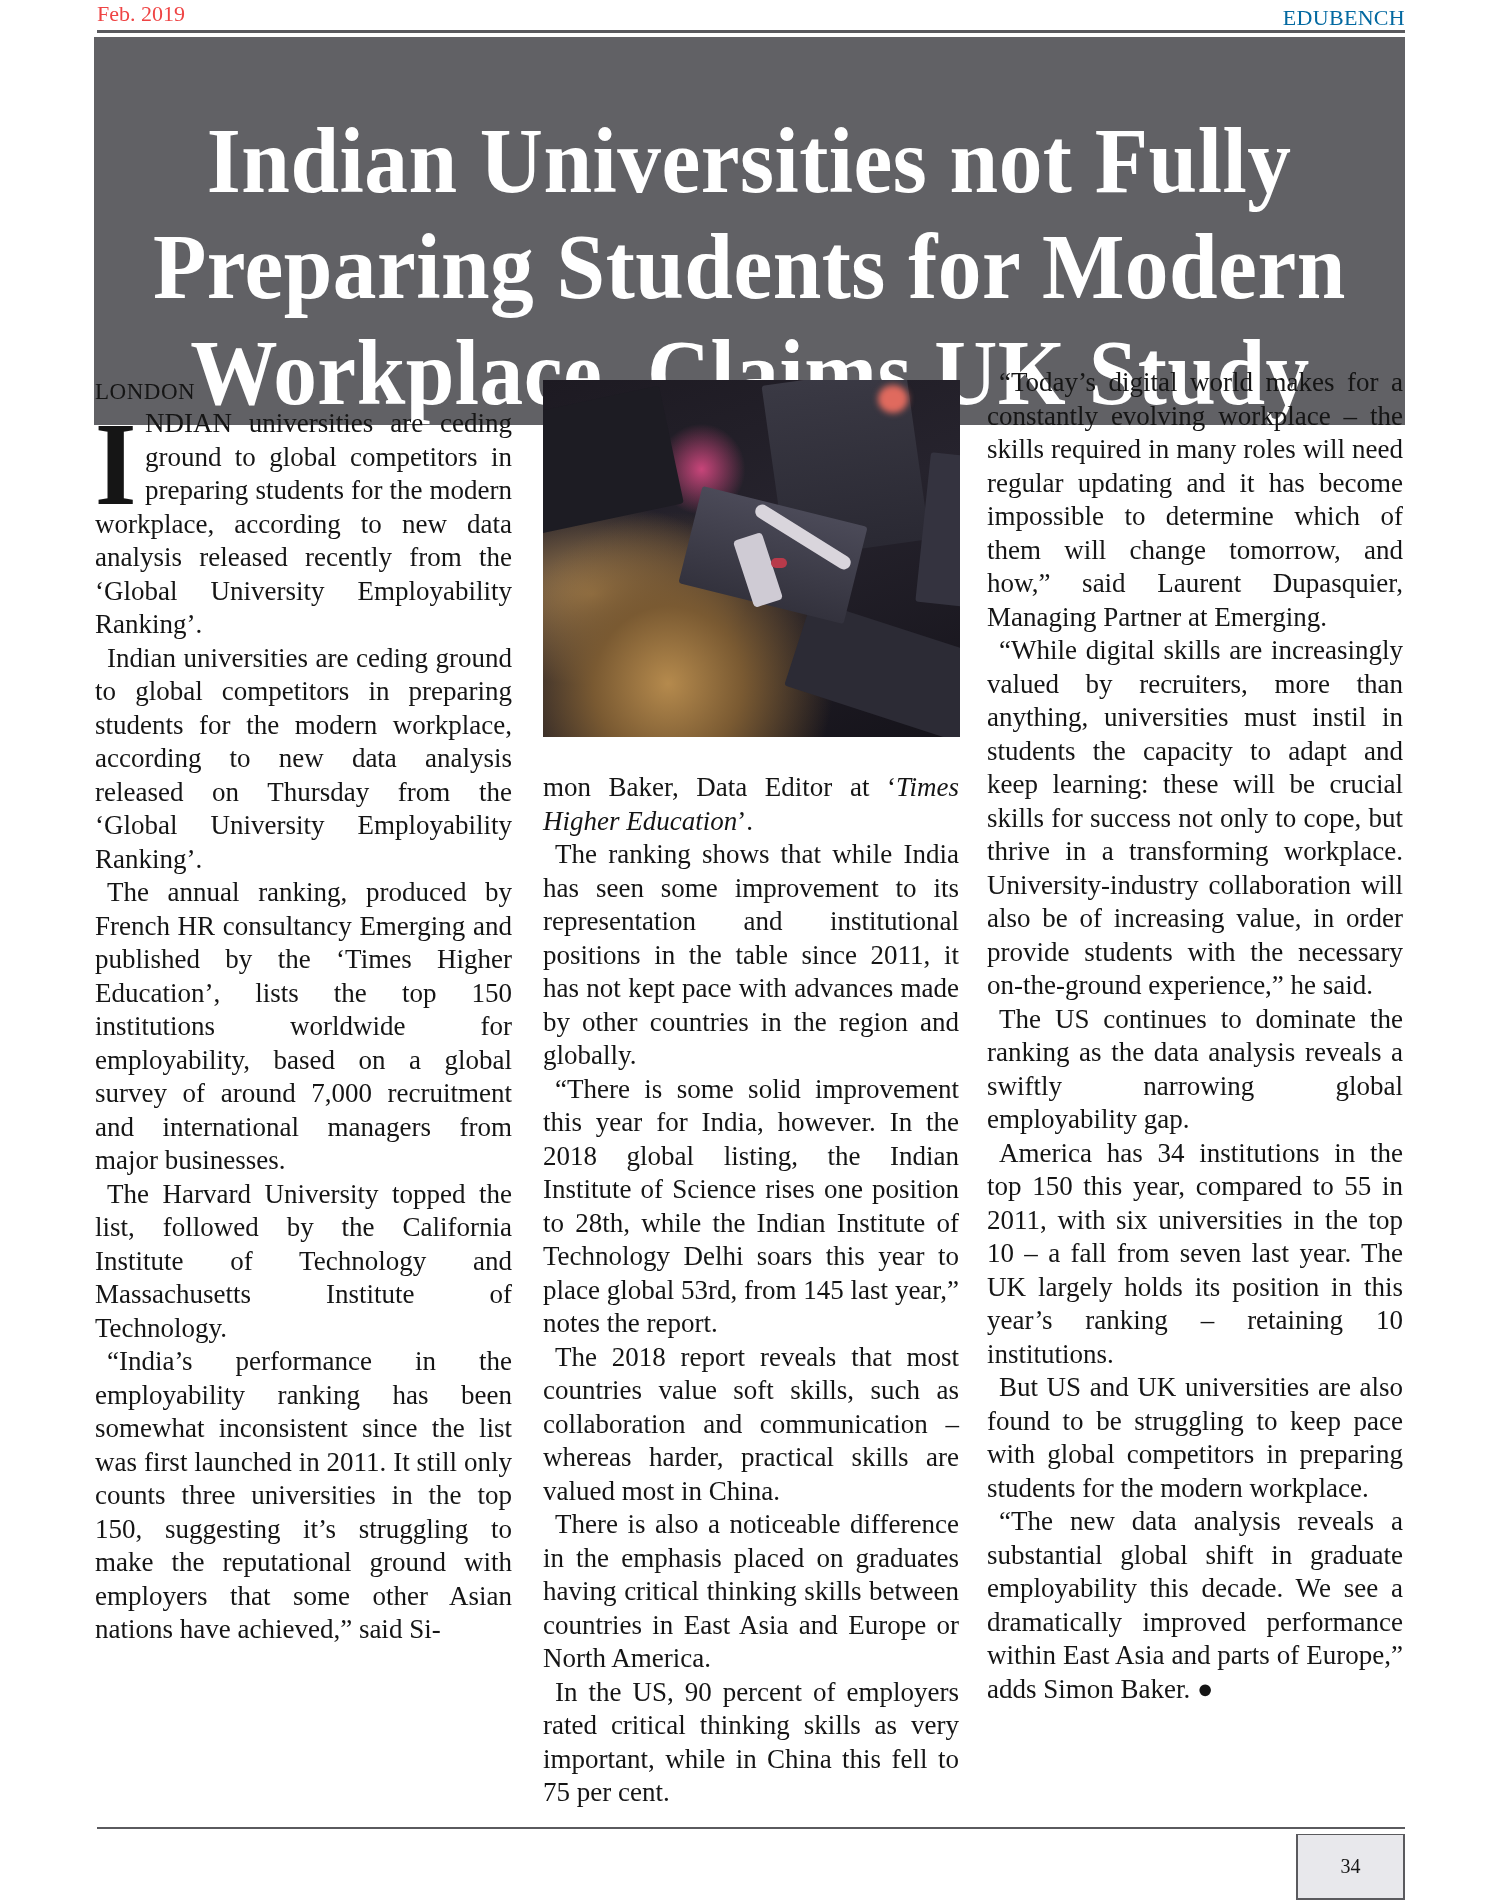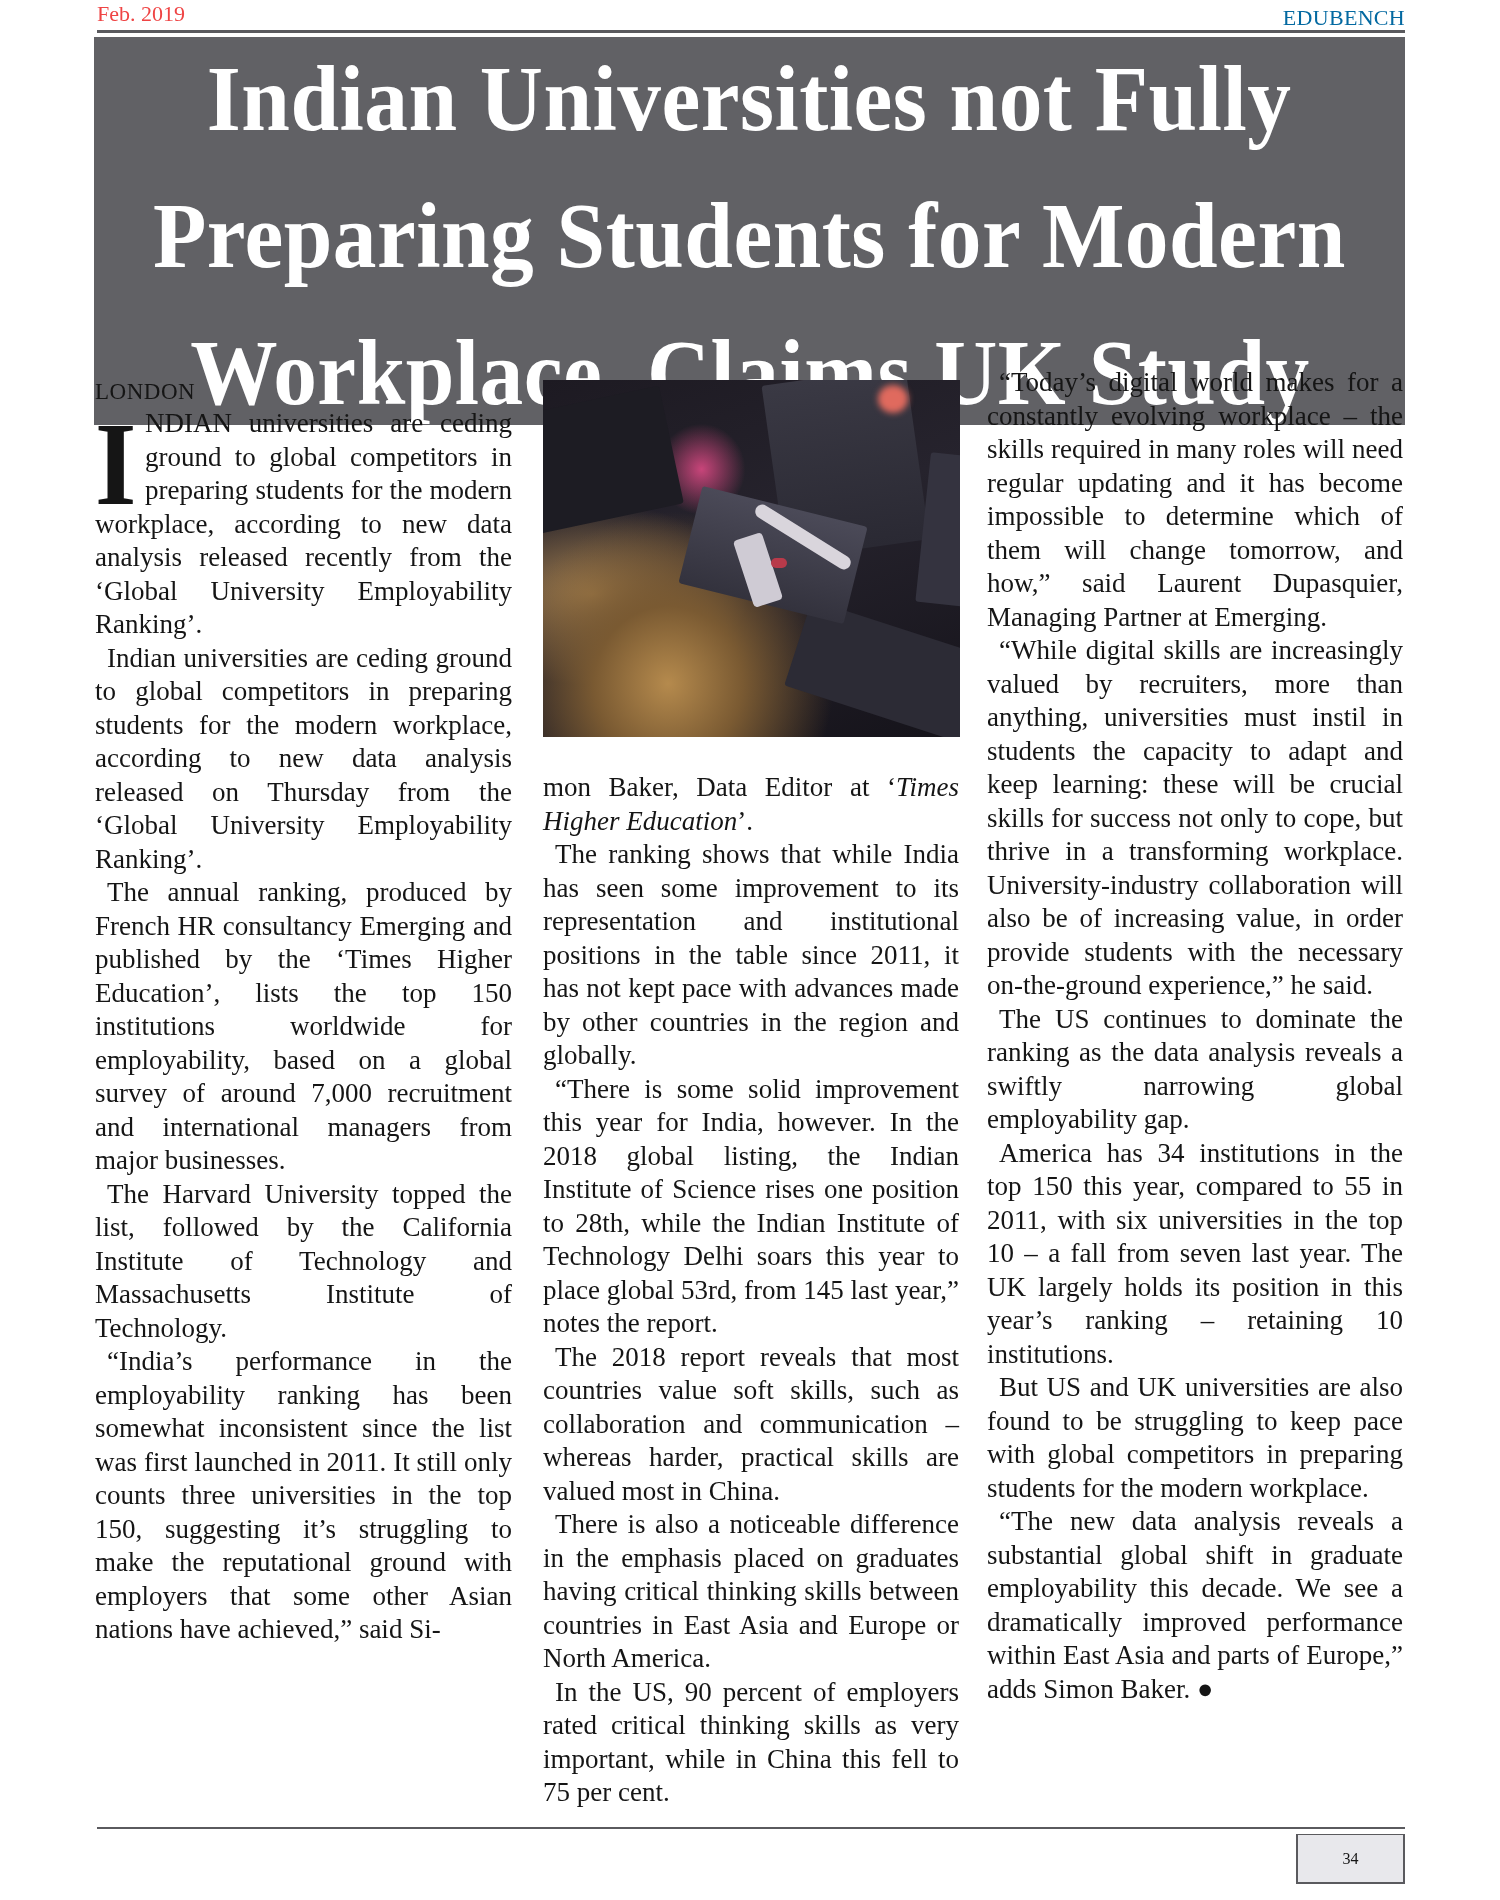--- a/index.html
+++ b/index.html
@@ -6,22 +6,22 @@
   html, body { width: 1500px; height: 1900px; background: #ffffff; overflow: hidden; }
   body { position: relative; font-family: "Liberation Serif", "DejaVu Serif", serif; color: #151515; }
 
   .header-date { position: absolute; left: 97px; top: 2px; font-size: 22px; line-height: 24px; color: #ef4444; }
   .header-pub { position: absolute; right: 95px; top: 6px; font-size: 22px; line-height: 24px; color: #0369a1; letter-spacing: 0.3px; }
   .top-rule { position: absolute; left: 97px; top: 30px; width: 1308px; height: 3px; background: #5a5a5e; }
 
   .title-block {
     position: absolute; left: 94px; top: 37px; width: 1311px; height: 388px;
     background: #616165; color: #ffffff;
-    display: flex; flex-direction: column; align-items: center; justify-content: space-between;
-    padding-top: 8px;
+    display: flex; flex-direction: column; align-items: center; justify-content: flex-end;
+    padding-top: 24px;
   }
   .title-line {
     font-family: "Liberation Serif", "DejaVu Serif", serif; font-weight: bold;
     font-size: 94px; line-height: 106px; white-space: nowrap; letter-spacing: 0.5px;
     transform: scaleX(0.93); transform-origin: center;
   }
 
   .col { position: absolute; font-size: 27px; line-height: 33.5px; text-align: justify; hyphens: manual; }
   .col-left { left: 95px; top: 377px; width: 417px; }
   .col-mid { left: 543px; top: 743px; width: 416px; margin-top: 28px; }
@@ -51,24 +51,24 @@
   .cap3 { left: 380px; top: 75px; width: 60px; height: 150px; transform: rotate(6deg); background: #34333f; }
   .cap4 { left: 250px; top: 250px; width: 210px; height: 90px; transform: rotate(18deg); background: #2c2b35; }
   .cap5 { left: -20px; top: 20px; width: 150px; height: 120px; transform: rotate(-12deg); background: #1d1c23; }
   .ribbon { position: absolute; left: 205px; top: 150px; width: 110px; height: 14px; background: #d9d5dc; transform: rotate(32deg); border-radius: 7px; }
   .ribbon2 { position: absolute; left: 200px; top: 155px; width: 30px; height: 70px; background: #cfcbd4; transform: rotate(-18deg); border-radius: 4px; }
   .ribbon-dot { position: absolute; left: 228px; top: 178px; width: 16px; height: 10px; background: #b83a4a; border-radius: 5px; }
   .tassel { position: absolute; left: 335px; top: 5px; width: 30px; height: 28px; background: #e06a5e; border-radius: 50%; filter: blur(3px); }
 
   .bottom-rule { position: absolute; left: 97px; top: 1827px; width: 1308px; height: 2px; background: #5a5a5e; }
   .page-box {
-    position: absolute; left: 1296px; top: 1834px; width: 109px; height: 50px;
+    position: absolute; left: 1296px; top: 1834px; width: 109px; height: 66px;
     background: #e8e8ec; border: 2px solid #5a5a5e; border-top-width: 1px;
     display: flex; align-items: center; justify-content: center;
-    font-size: 16px;
+    font-size: 20px;
   }
 </style>
 </head>
 <body>
 
 <div>
   <div class="header-date">Feb. 2019</div>
   <div class="header-pub">EDUBENCH</div>
   <div class="top-rule"></div>
 </div>

